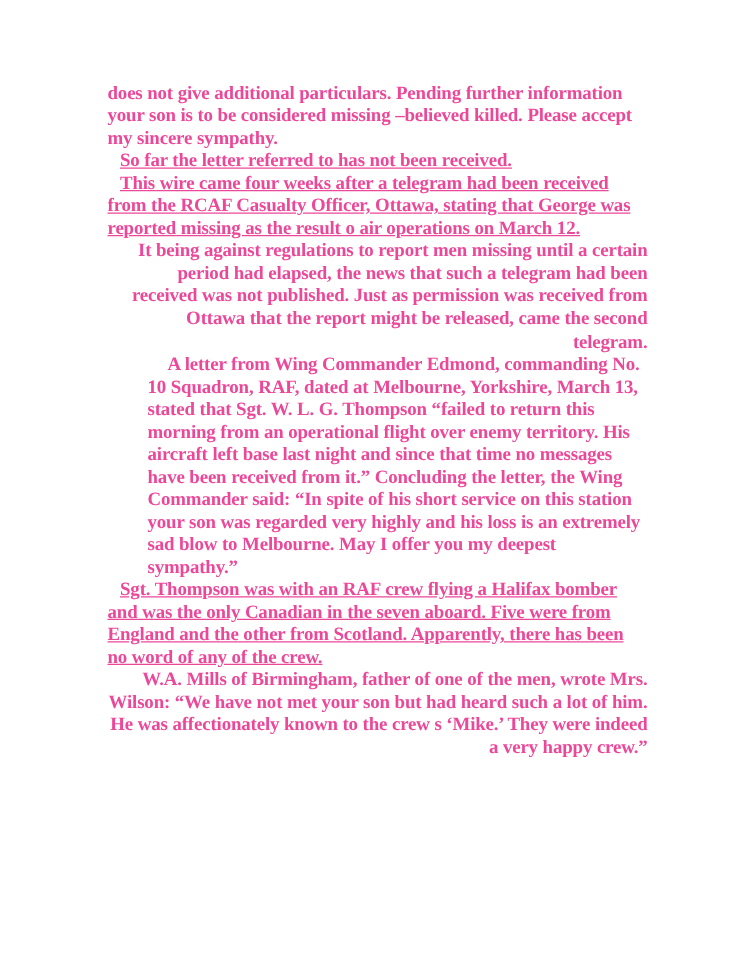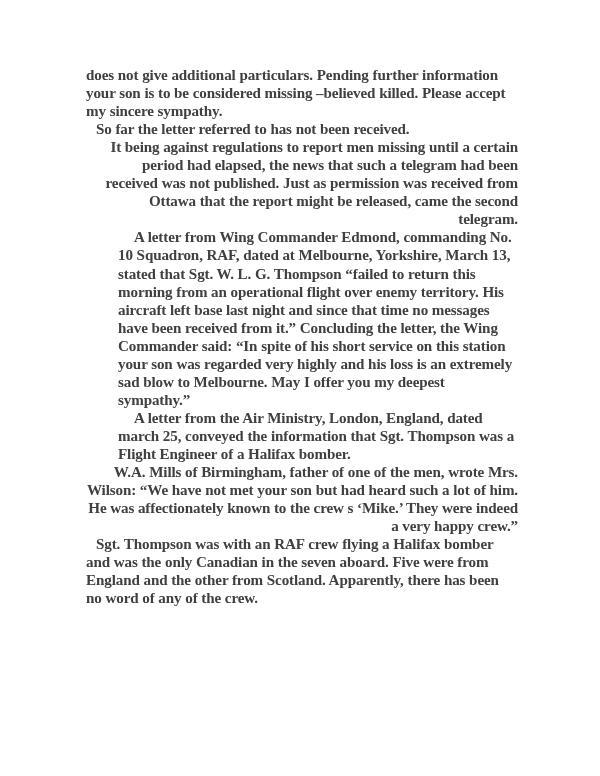--- a/index.html
+++ b/index.html
@@ -29,33 +29,33 @@
   }
   .para {
     margin: 0;
     padding: 0;
     font-size: 15.1px;
     font-weight: bold;
     line-height: 18.05px;
     letter-spacing: -0.12px;
     text-align: left;
     word-spacing: 0.1px;
-    color: #404040;
+    color: #ec4899;
   }
-  .para.indent-sm { text-indent: 10px; }
+  .para.indent-sm { text-indent: 10px; text-decoration: underline; }
   .para.indent-md { text-indent: 14px; text-align: right; }
   .para.indent-lg { text-indent: 16px; margin-left: 32px; }
   .para.flush { text-indent: 0; }
 </style>
 </head>
 <body>
 
 <div class="page">
   <div class="text-column">
     <p class="para flush">does not give additional particulars. Pending further information your son is to be considered missing –believed killed. Please accept my sincere sympathy.</p>
     <p class="para indent-sm">So far the letter referred to has not been received.</p>
+    <p class="para indent-sm">This wire came four weeks after a telegram had been received from the RCAF Casualty Officer, Ottawa, stating that George was reported missing as the result o air operations on March 12.</p>
     <p class="para indent-md">It being against regulations to report men missing until a certain period had elapsed, the news that such a telegram had been received was not published. Just as permission was received from Ottawa that the report might be released, came the second telegram.</p>
     <p class="para indent-lg">A letter from Wing Commander Edmond, commanding No. 10 Squadron, RAF, dated at Melbourne, Yorkshire, March 13, stated that Sgt. W. L. G. Thompson “failed to return this morning from an operational flight over enemy territory. His aircraft left base last night and since that time no messages have been received from it.” Concluding the letter, the Wing Commander said: “In spite of his short service on this station your son was regarded very highly and his loss is an extremely sad blow to Melbourne. May I offer you my deepest sympathy.”</p>
-    <p class="para indent-lg">A letter from the Air Ministry, London, England, dated march 25, conveyed the information that Sgt. Thompson was a Flight Engineer of a Halifax bomber.</p>
+    <p class="para indent-sm">Sgt. Thompson was with an RAF crew flying a Halifax bomber and was the only Canadian in the seven aboard. Five were from England and the other from Scotland. Apparently, there has been no word of any of the crew.</p>
     <p class="para indent-md">W.A. Mills of Birmingham, father of one of the men, wrote Mrs. Wilson: “We have not met your son but had heard such a lot of him. He was affectionately known to the crew s ‘Mike.’ They were indeed a very happy crew.”</p>
-    <p class="para indent-sm">Sgt. Thompson was with an RAF crew flying a Halifax bomber and was the only Canadian in the seven aboard. Five were from England and the other from Scotland. Apparently, there has been no word of any of the crew.</p>
   </div>
 </div>
 
 </body></html>

